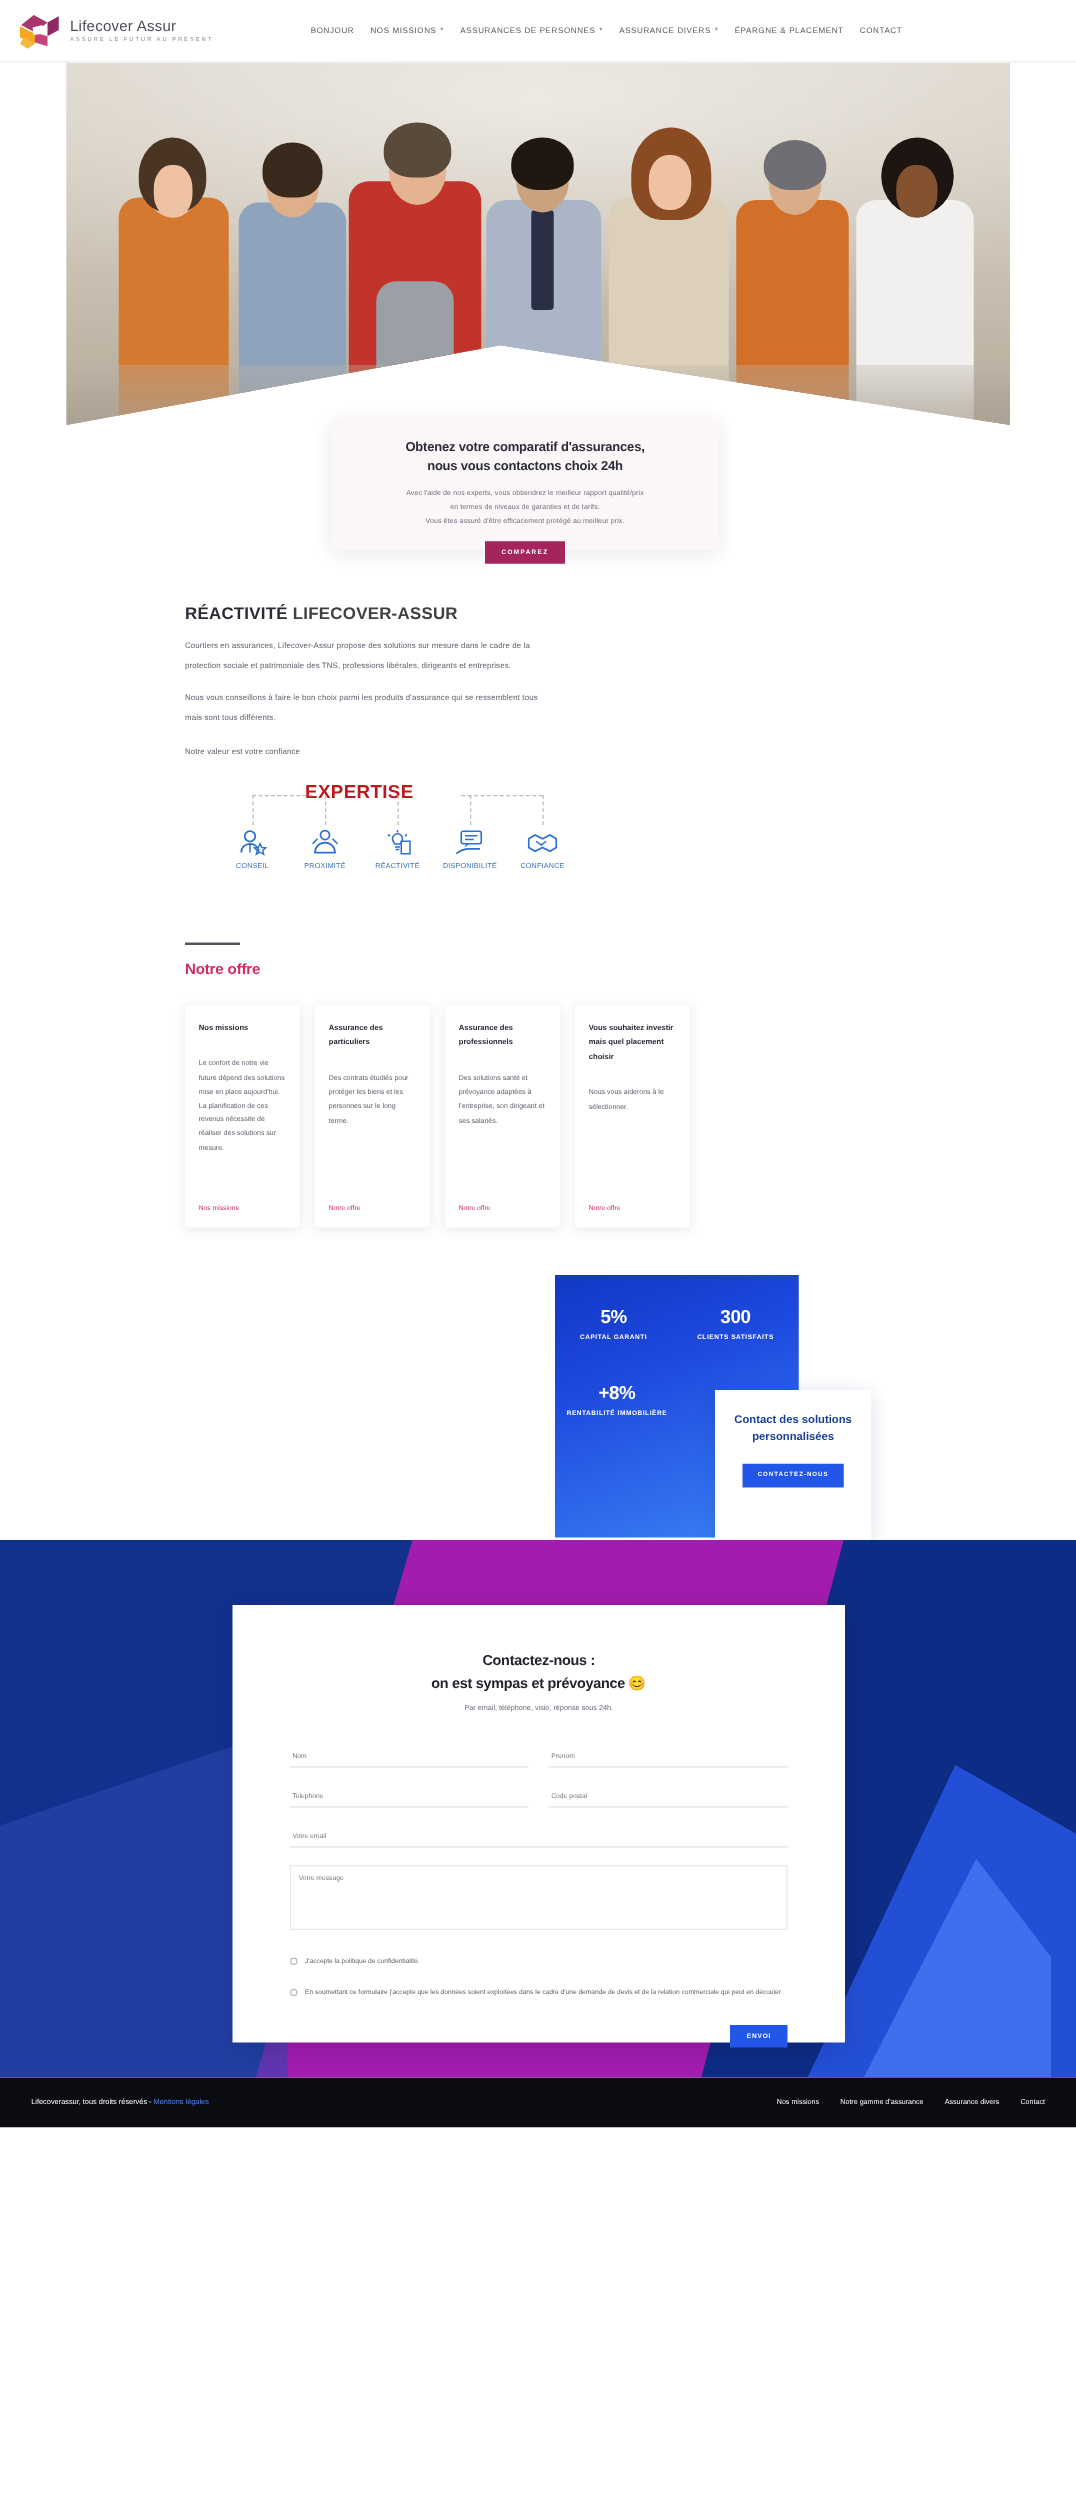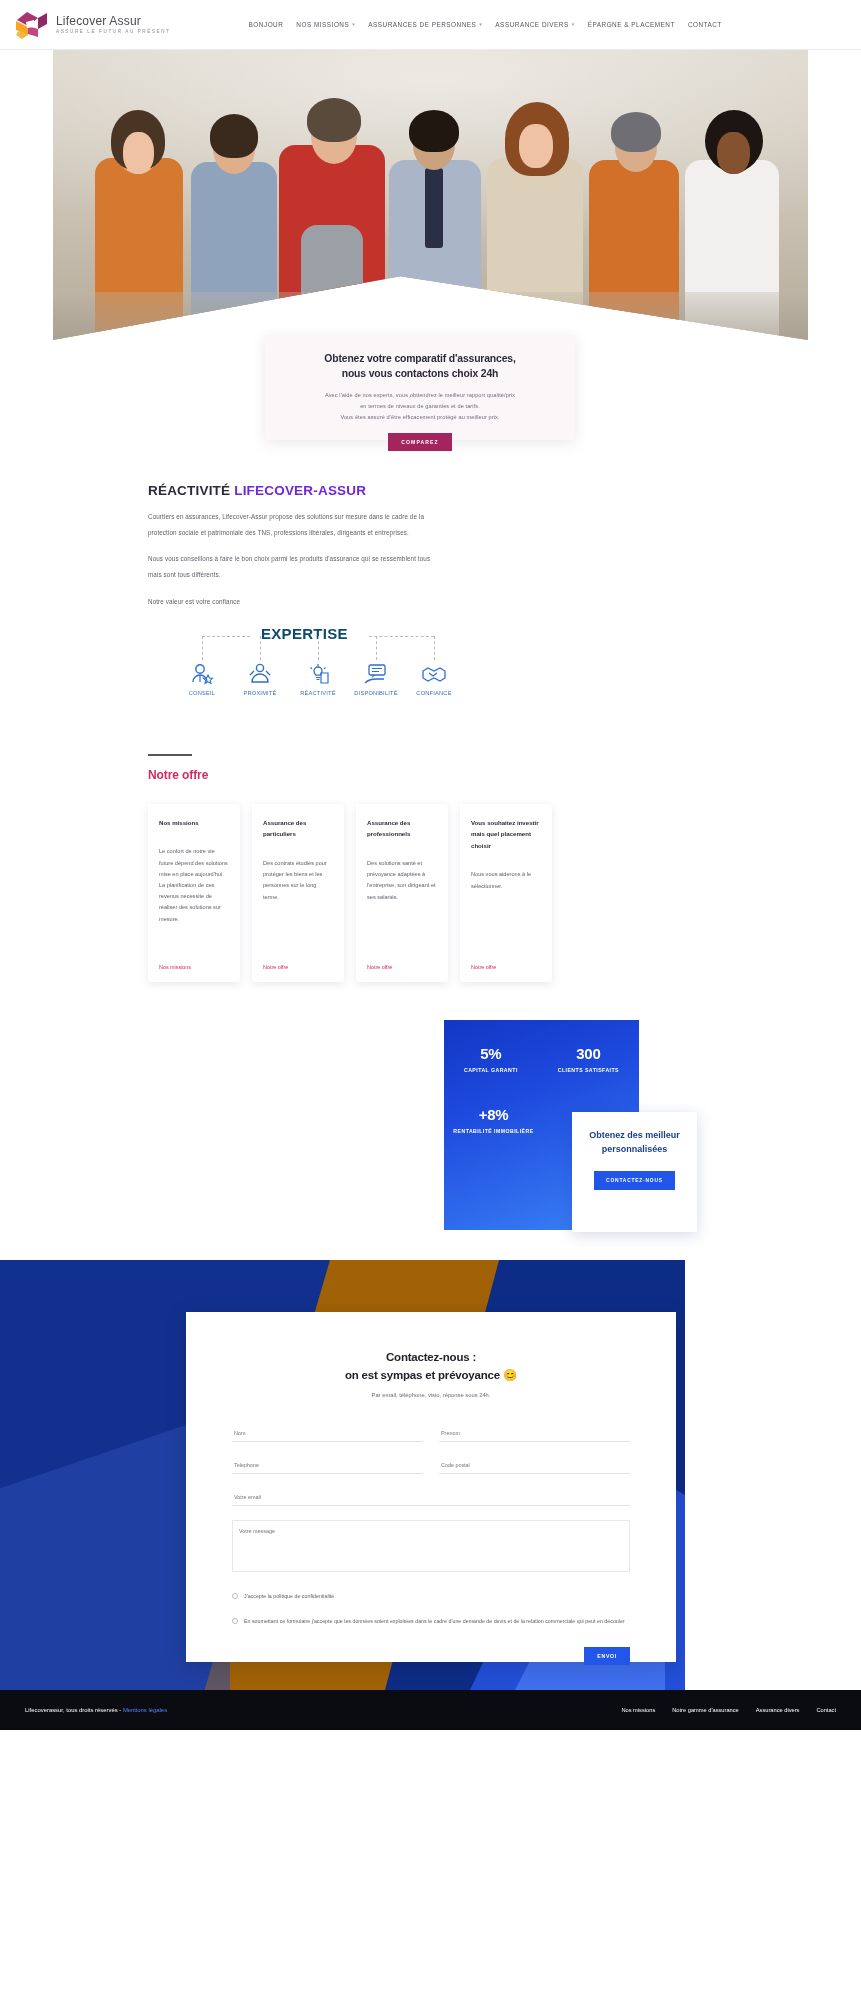--- a/index.html
+++ b/index.html
@@ -63,31 +63,31 @@
   }
   .btn-comparez{
     display:inline-block;margin-top:10px;background:#a4245e;color:#fff;
     font-size:5.1px;letter-spacing:1.1px;font-weight:700;padding:6px 13px;
     text-transform:uppercase;cursor:pointer;border:0;
   }
 
   
   .sec-decouvrir{padding:38px 0 0 148px;width:861px;}
   .decouvrir-title{font-size:13.5px;font-weight:700;letter-spacing:.2px;color:#2b2b38;}
-  .decouvrir-title .pink{color:#6d28d9;}
+  .decouvrir-title .pink{color:#404040;}
   .decouvrir-p{
     font-size:6.3px;line-height:15.6px;color:#5e5e6b;width:292px;margin-top:11px;letter-spacing:.1px;
   }
   .decouvrir-p.short{margin-top:12px;}
 
   
   .expertise{position:relative;width:290px;height:90px;margin:14px 0 0 25px;}
   .exp-title{
-    position:absolute;left:88px;top:1px;font-size:15px;font-weight:700;
-    color:#0c4a6e;letter-spacing:.3px;
+    position:absolute;left:71px;top:1px;font-size:15px;font-weight:700;
+    color:#b91c1c;letter-spacing:.3px;
   }
   .exp-hline{position:absolute;top:12px;height:0;border-top:1px dashed #b9b9c2;}
   .exp-vline{position:absolute;top:12px;height:24px;border-left:1px dashed #b9b9c2;}
   .exp-items{position:absolute;top:38px;left:0;width:290px;display:flex;}
   .exp-item{flex:1;display:flex;flex-direction:column;align-items:center;}
   .exp-icon{width:26px;height:24px;position:relative;}
   .exp-label{
     margin-top:4px;font-size:5.7px;letter-spacing:.2px;color:#3f6fbf;font-weight:400;white-space:nowrap;
   }
 
@@ -125,22 +125,22 @@
     box-shadow:0 3px 14px rgba(30,50,120,.18);text-align:center;padding:16px 12px 0;
   }
   .cta-card h4{font-size:9px;line-height:14px;color:#19408f;font-weight:700;}
   .btn-contactez{
     display:inline-block;margin-top:15px;background:#2156e8;color:#fff;font-size:4.9px;
     font-weight:700;letter-spacing:.8px;padding:7px 12px;text-transform:uppercase;border:0;cursor:pointer;
   }
 
   
   .sec-contact{
-    position:relative;width:685px;height:430px;overflow:hidden;
-    background:#a16207;margin-top:30px;
+    position:relative;width:861px;height:430px;overflow:hidden;
+    background:#a21caf;margin-top:2px;
   }
   .bg-shape{position:absolute;}
   .s1{left:0;top:0;width:330px;height:430px;background:#12318f;
       -webkit-clip-path:polygon(0 0,100% 0,62% 100%,0 100%);clip-path:polygon(0 0,100% 0,62% 100%,0 100%);}
   .s2{left:0;top:150px;width:230px;height:280px;background:#2a4bb3;opacity:.55;
       -webkit-clip-path:polygon(0 28%,100% 0,100% 100%,0 100%);clip-path:polygon(0 28%,100% 0,100% 100%,0 100%);}
   .s3{right:0;top:0;width:300px;height:430px;background:#0d2c86;
       -webkit-clip-path:polygon(38% 0,100% 0,100% 100%,0 100%);clip-path:polygon(38% 0,100% 0,100% 100%,0 100%);}
   .s4{right:0;top:180px;width:215px;height:250px;background:#2b5bf0;opacity:.75;
       -webkit-clip-path:polygon(55% 0,100% 22%,100% 100%,0 100%);clip-path:polygon(55% 0,100% 22%,100% 100%,0 100%);}
@@ -402,21 +402,21 @@
           <div class="lab">CLIENTS SATISFAITS</div>
         </div>
       </div>
       <div class="stat stat2">
         <div class="num">+8%</div>
         <div class="lab">RENTABILITÉ IMMOBILIÈRE</div>
       </div>
     </div>
 
     <div class="cta-card">
-      <h4>Obtenez des meilleur personnalisées</h4>
+      <h4>Contact des solutions personnalisées</h4>
       <button class="btn-contactez">CONTACTEZ-NOUS</button>
     </div>
   </div>
 
   <div class="sec-contact">
     <div class="bg-shape s1"></div>
     <div class="bg-shape s2"></div>
     <div class="bg-shape s3"></div>
     <div class="bg-shape s4"></div>
     <div class="bg-shape s5"></div>

